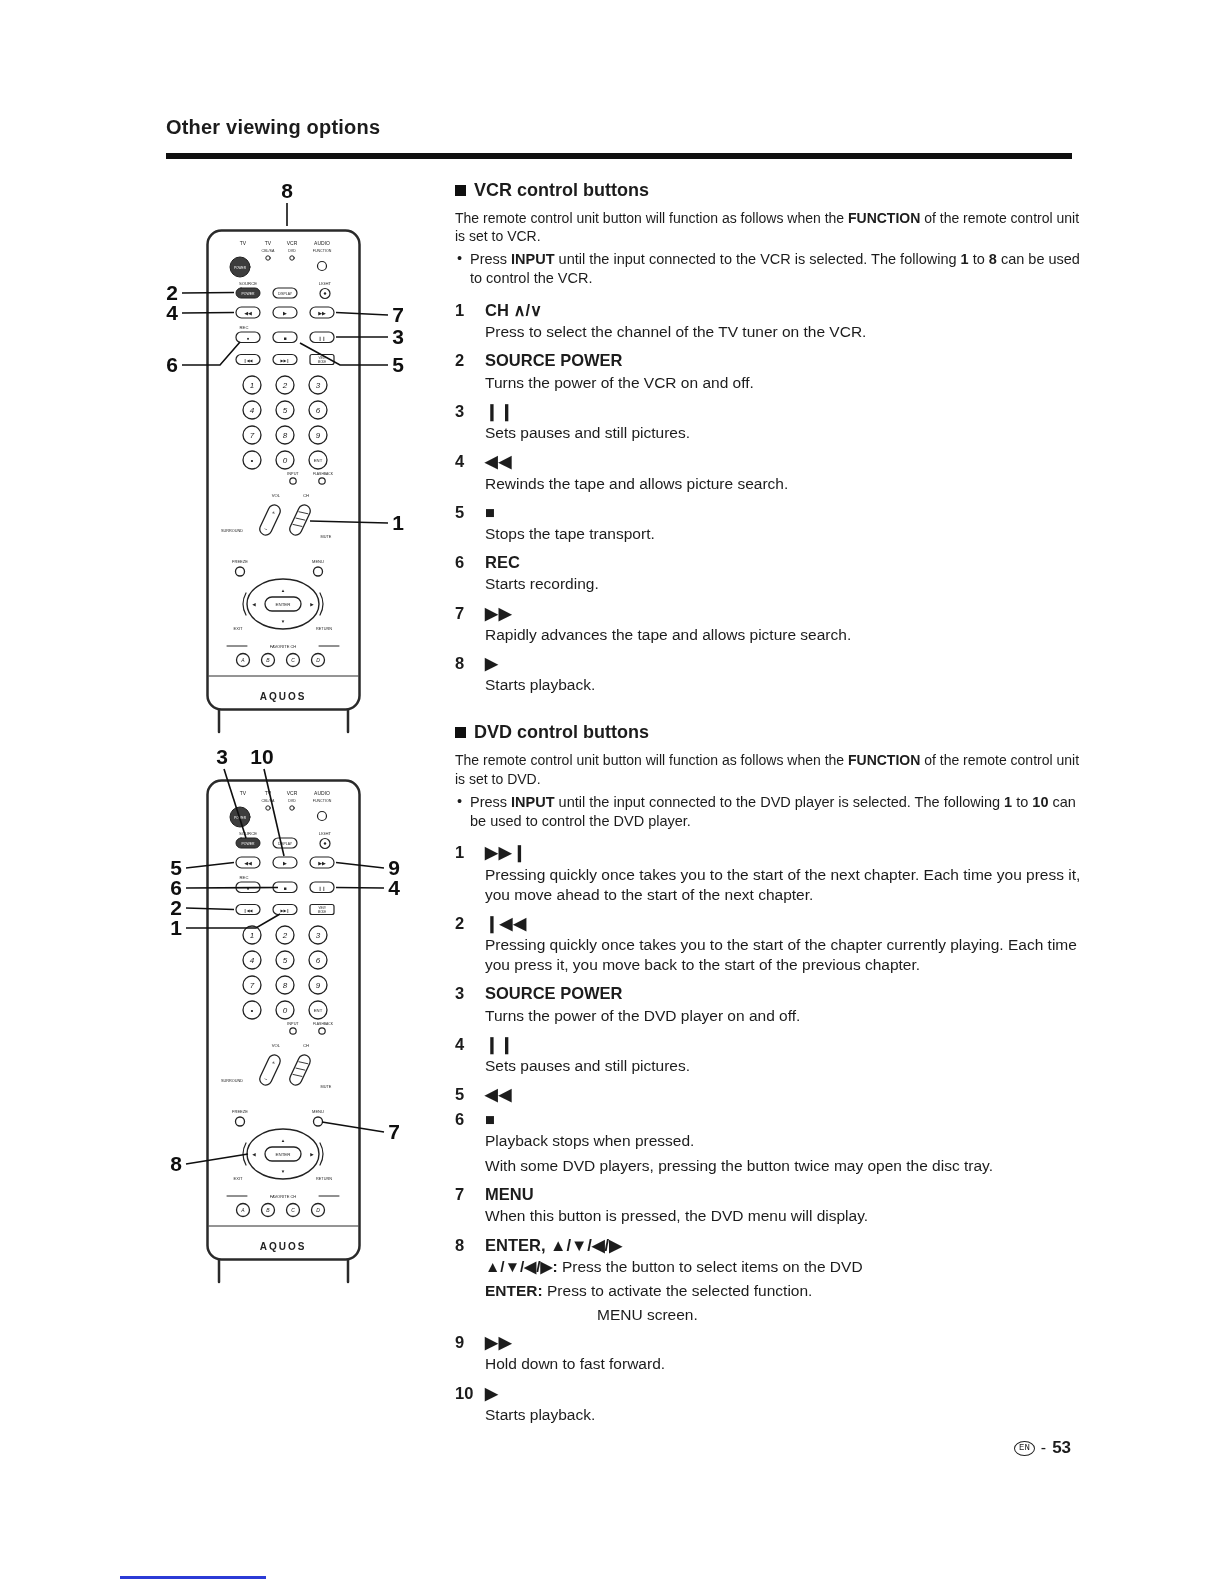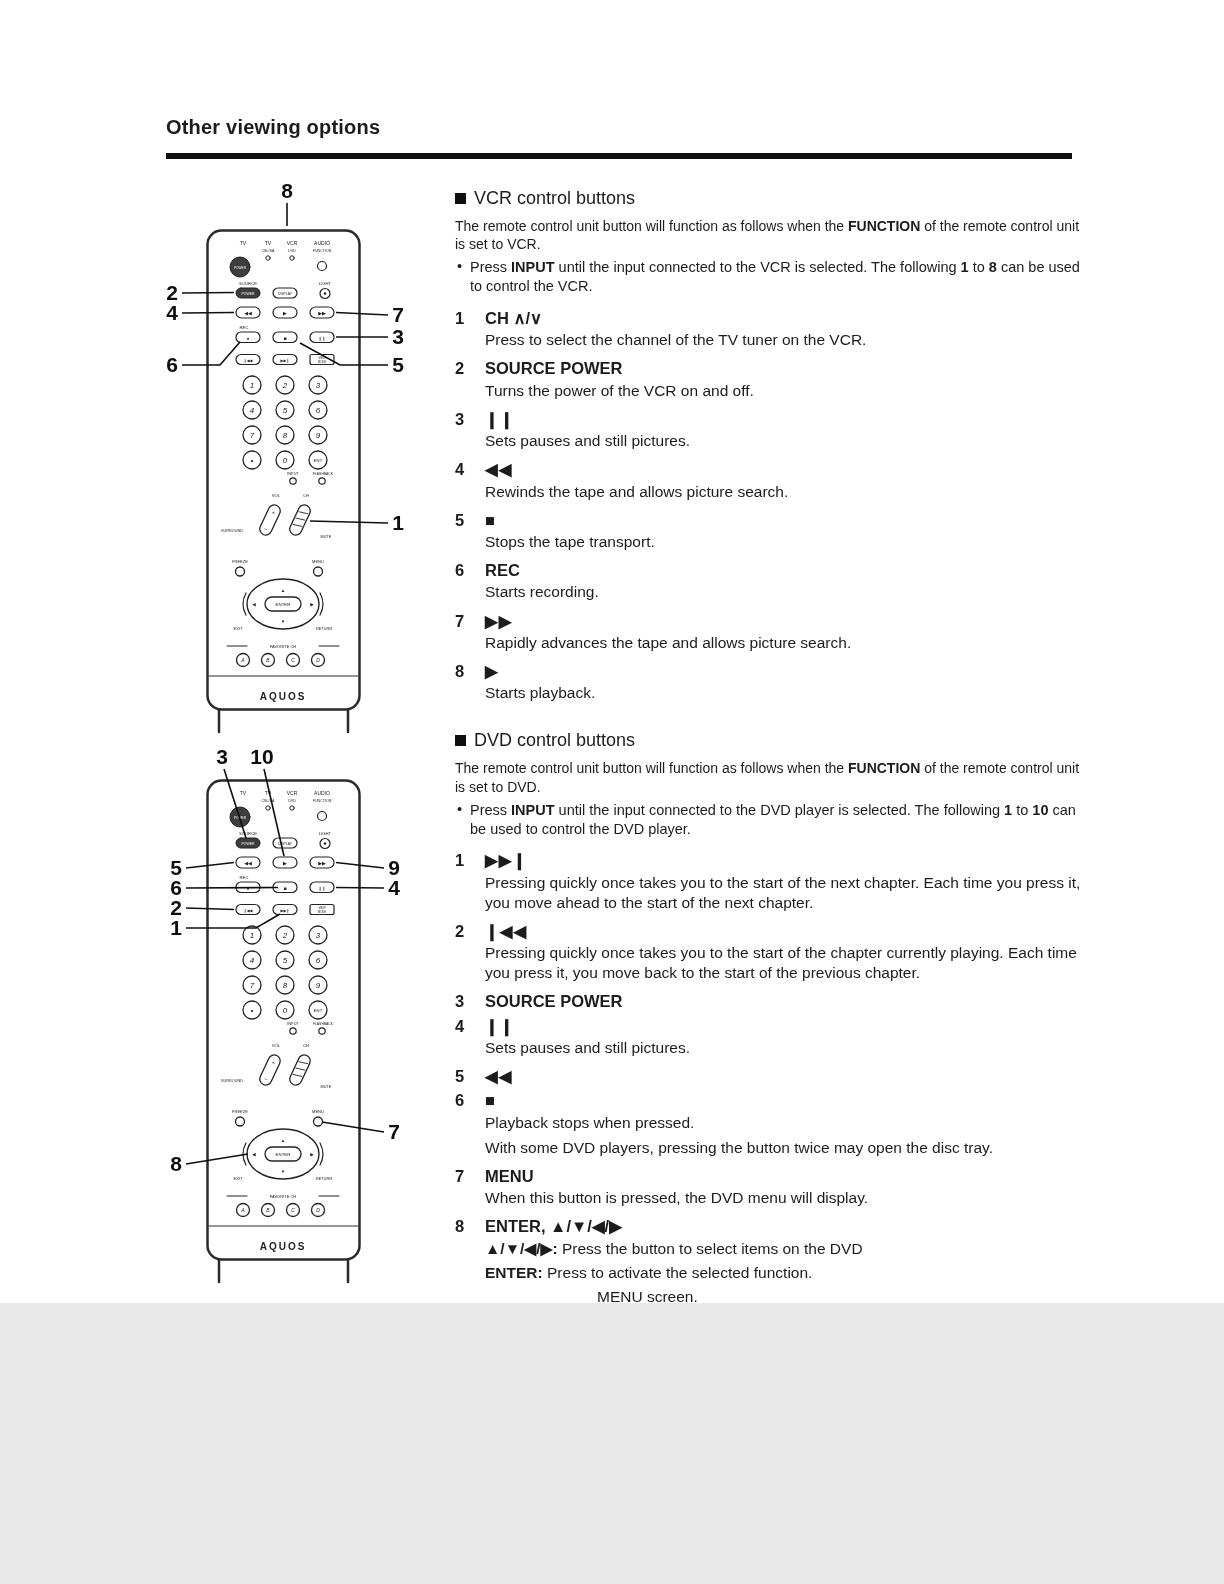--- a/index.html
+++ b/index.html
@@ -1,27 +1,27 @@
 <!DOCTYPE html>
 <html><head>
 <meta charset="utf-8">
 <style>
   html,body{margin:0;padding:0;background:#e8e8e8;}
-  .page{position:relative;width:1224px;height:1303px;background:#ffffff;margin:0 auto;
+  .page{position:relative;width:1224px;height:1584px;background:#ffffff;margin:0 auto;
         font-family:"Liberation Sans",sans-serif;color:#1c1c1c;overflow:hidden;}
   .title{position:absolute;left:166px;top:116px;font-size:20px;font-weight:bold;letter-spacing:.2px;}
   .rule{position:absolute;left:166px;top:153px;width:906px;height:6px;background:#0f0f0f;}
   .fig{position:absolute;}
   svg text{font-family:"Liberation Sans",sans-serif;}
   .callout-num{font-size:21px;font-weight:bold;fill:#0f0f0f;}
   .callout-line{stroke:#0f0f0f;stroke-width:1.6;fill:none;}
 
   .rightcol{position:absolute;left:455px;top:176px;width:630px;}
   .section-dvd{margin-top:22px;}
-  .sec-heading{display:flex;align-items:center;gap:8px;font-size:18px;font-weight:normal;margin:12px 0 8px 0;}
+  .sec-heading{display:flex;align-items:center;gap:8px;font-size:18px;font-weight:bold;margin:4px 0 8px 0;}
   .sq{width:11px;height:11px;background:#0f0f0f;flex:none;}
   .intro{font-size:14px;line-height:1.3;margin:0 0 5px 0;}
   .bullet{position:relative;font-size:14.5px;line-height:1.3;padding-left:15px;margin:0 0 11px 0;}
   .bullet .bdot{position:absolute;left:2px;top:-1px;}
   .items{margin:0;}
   .item{display:flex;margin:0 0 2px 0;}
   .item-num{flex:0 0 30px;font-weight:bold;font-size:16.5px;line-height:1.35;}
   .item-body{flex:1;}
   .item-label{font-weight:bold;font-size:16.5px;line-height:1.35;}
   .item-label.glyphs{letter-spacing:1px;}
@@ -341,20 +341,21 @@
           <div class="item-num">2</div>
           <div class="item-body">
             <div class="item-label glyphs">❙◀◀</div>
             <p class="item-desc">Pressing quickly once takes you to the start of the chapter currently playing. Each time you press it, you move back to the start of the previous chapter.</p>
           </div>
         </div>
         <div class="item">
           <div class="item-num">3</div>
           <div class="item-body">
             <div class="item-label">SOURCE POWER</div>
+            <p class="item-desc">Turns the power of the DVD player on and off.</p>
           </div>
         </div>
         <div class="item">
           <div class="item-num">4</div>
           <div class="item-body">
             <div class="item-label glyphs">❙❙</div>
             <p class="item-desc">Sets pauses and still pictures.</p>
           </div>
         </div>
         <div class="item">

